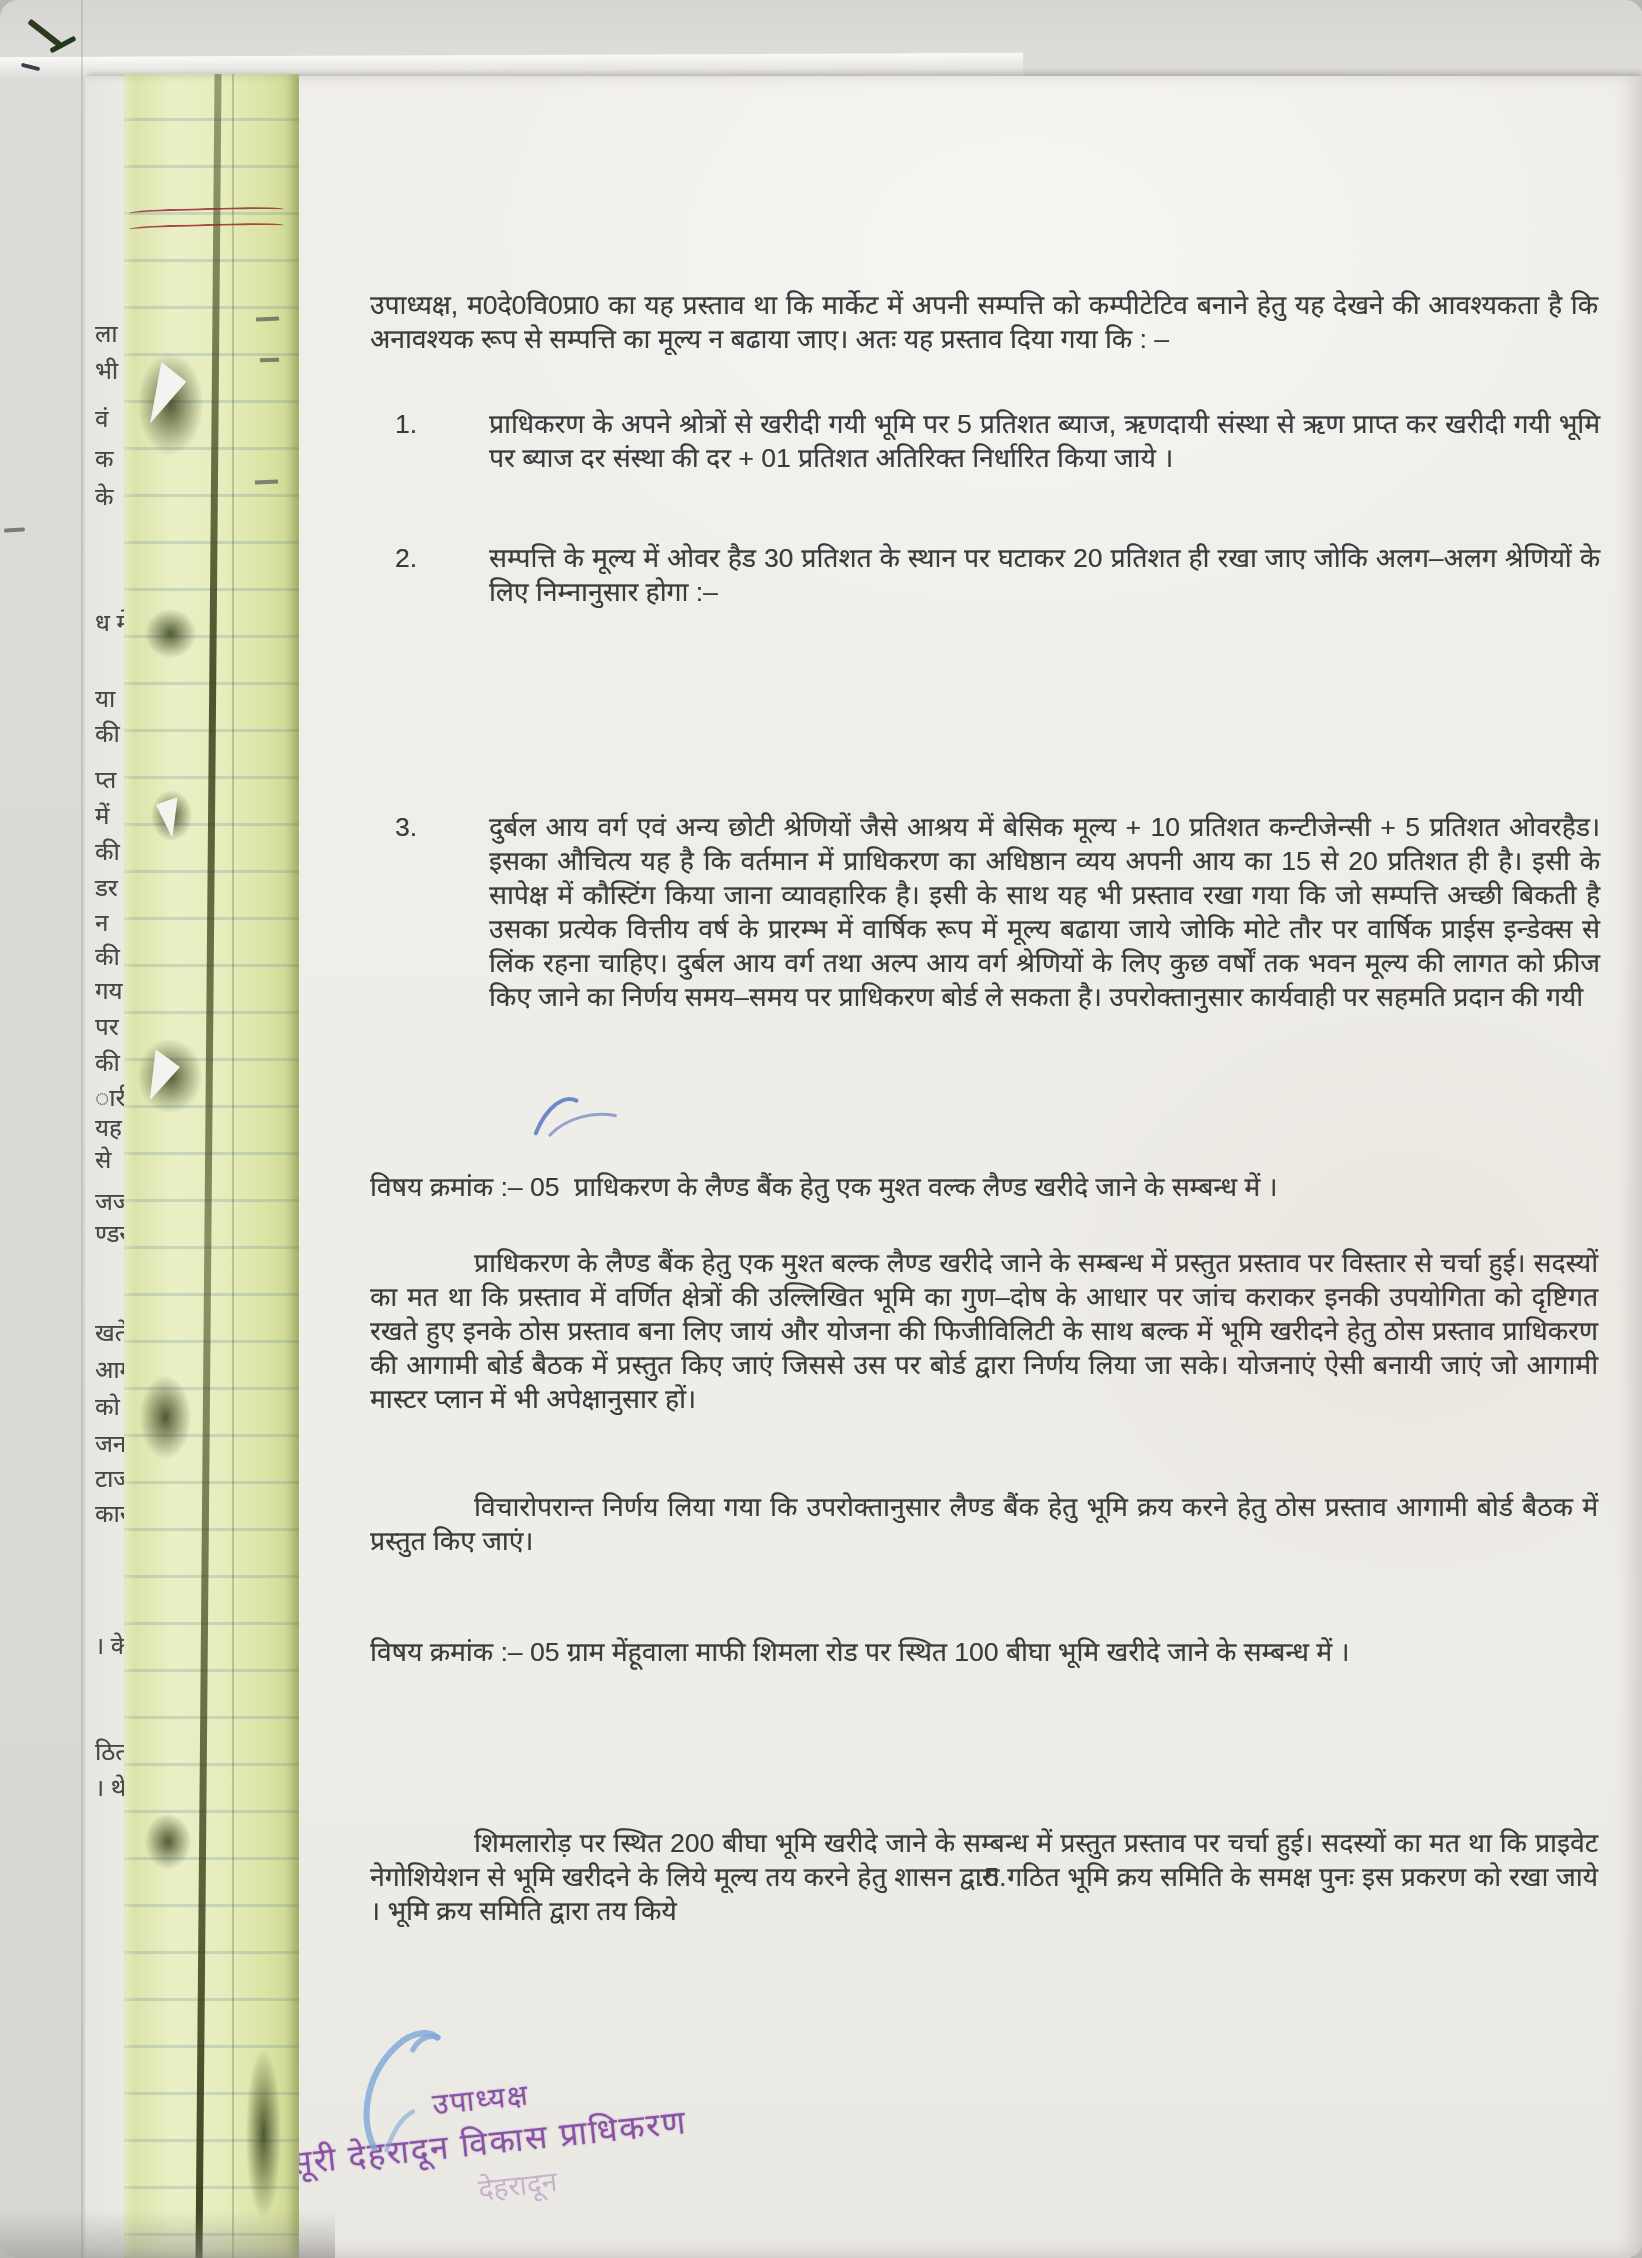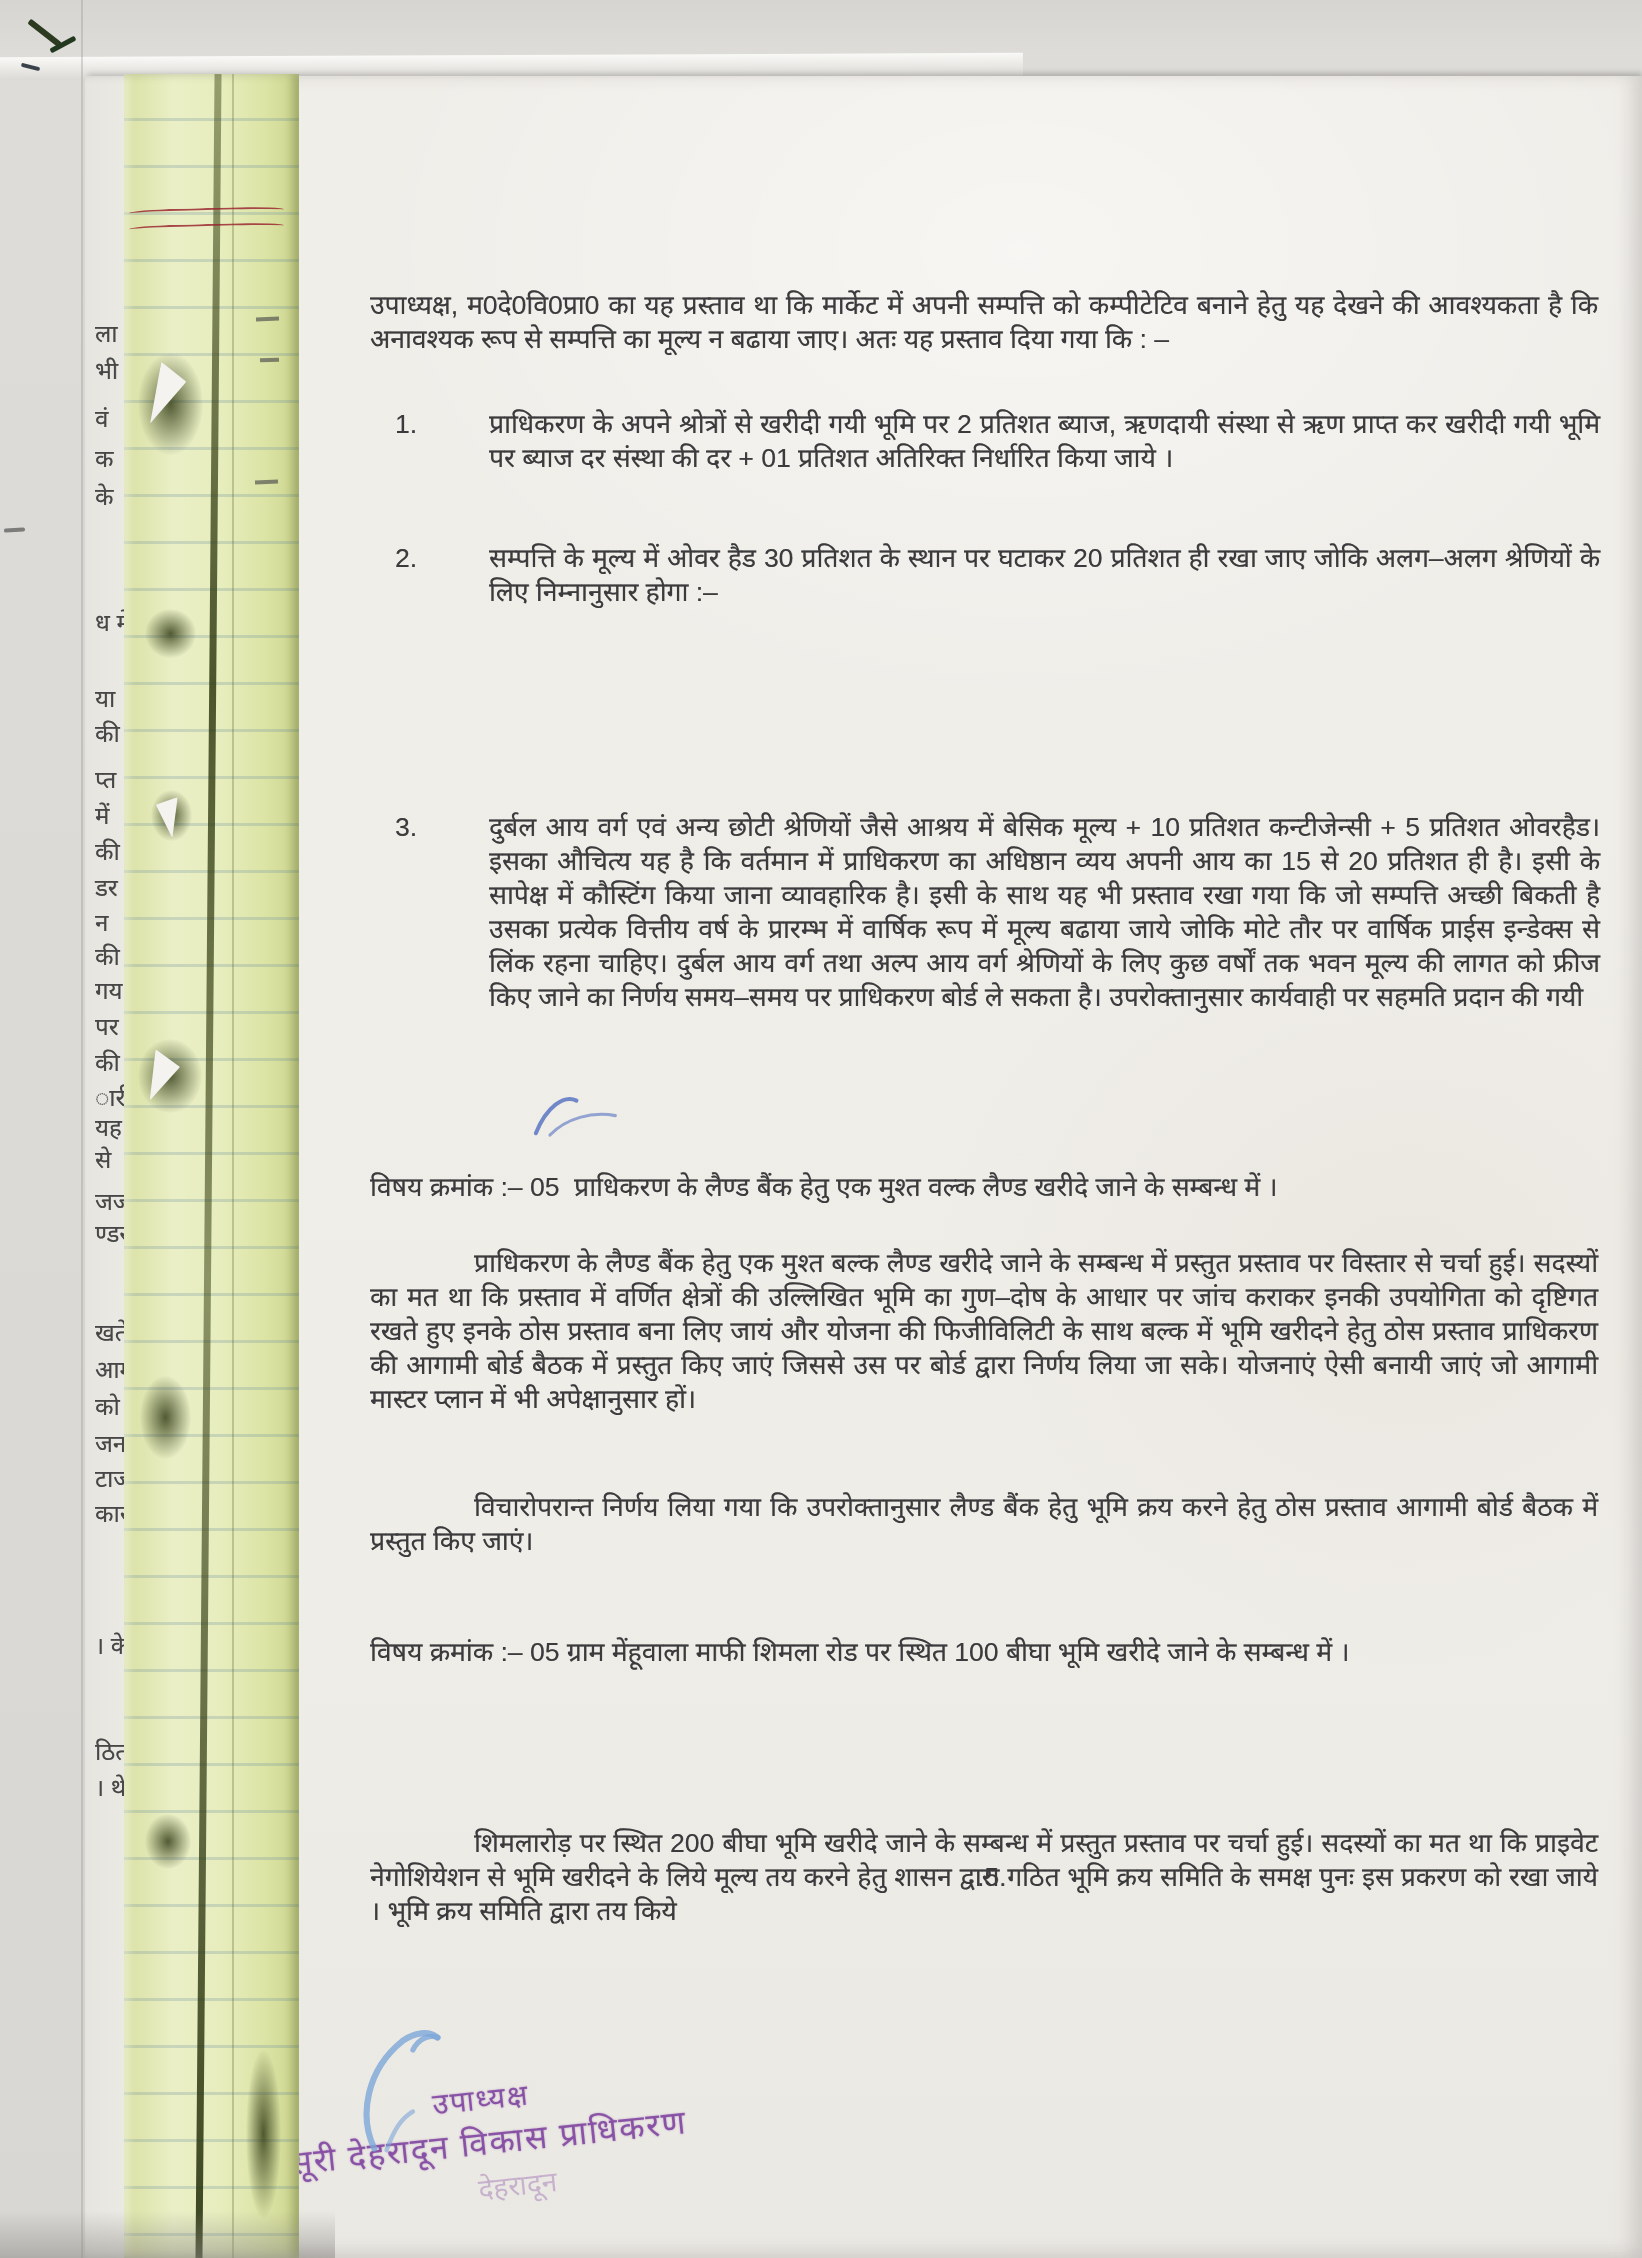--- a/index.html
+++ b/index.html
@@ -1,19 +1,20 @@
 <!DOCTYPE html>
 <html style="font-size:14px"><head>
 <meta charset="utf-8">
 <style>
   html,body{margin:0;padding:0;background:#b9b7b3;}
   #canvas{
     position:relative;width:1643px;height:2258px;overflow:hidden;
     background:linear-gradient(180deg,#d7d5d1 0,#dedcd8 53px,#d9d7d3 100%);
     font-family:"Liberation Sans","DejaVu Sans",sans-serif;
+    border-radius:18px;
   }
   
   .sheet{
     position:absolute;left:88px;top:76px;width:1554px;height:2183px;
     background:
       radial-gradient(60% 30% at 60% 8%, rgba(255,255,255,.45), rgba(255,255,255,0) 70%),
       radial-gradient(40% 25% at 85% 55%, rgba(225,220,210,.35), rgba(225,220,210,0) 75%),
       linear-gradient(180deg,#f0eee9 0,#efede8 70%,#eae8e3 100%);
     box-shadow:0 -3.5px 5.3px rgba(90,90,90,.35), inset -12.4px 0 16px rgba(120,118,114,.18), inset 0 -8.8px 14px rgba(120,118,114,.12);
   }
@@ -78,21 +79,21 @@
 <body>
 
 <div id="canvas">
 
   <div class="sheet">
 
     <div class="doc-text block" style="top:212px;">उपाध्यक्ष, म0दे0वि0प्रा0 का यह प्रस्ताव था कि मार्केट में अपनी सम्पत्ति को कम्पीटेटिव बनाने हेतु यह देखने की आवश्यकता है कि अनावश्यक रूप से सम्पत्ति का मूल्य न बढाया जाए।  अतः यह प्रस्ताव दिया गया कि : –</div>
 
     <div class="doc-text list-item" style="top:331px;">
       <span class="num">1.</span>
-      <span>प्राधिकरण के अपने श्रोत्रों से खरीदी गयी भूमि पर 2 प्रतिशत ब्याज, ऋणदायी संस्था से ऋण प्राप्त कर खरीदी गयी भूमि पर ब्याज दर संस्था की दर + 01 प्रतिशत अतिरिक्त निर्धारित किया जाये ।</span>
+      <span>प्राधिकरण के अपने श्रोत्रों से खरीदी गयी भूमि पर 5 प्रतिशत ब्याज, ऋणदायी संस्था से ऋण प्राप्त कर खरीदी गयी भूमि पर ब्याज दर संस्था की दर + 01 प्रतिशत अतिरिक्त निर्धारित किया जाये ।</span>
     </div>
 
     <div class="doc-text list-item" style="top:465px;">
       <span class="num">2.</span>
       <span>सम्पत्ति के मूल्य में ओवर हैड 30 प्रतिशत के स्थान पर घटाकर 20 प्रतिशत ही रखा जाए जोकि अलग–अलग श्रेणियों के लिए निम्नानुसार होगा :–</span>
     </div>
 
 
     <div class="doc-text list-item" style="top:734px;">
       <span class="num">3.</span>

